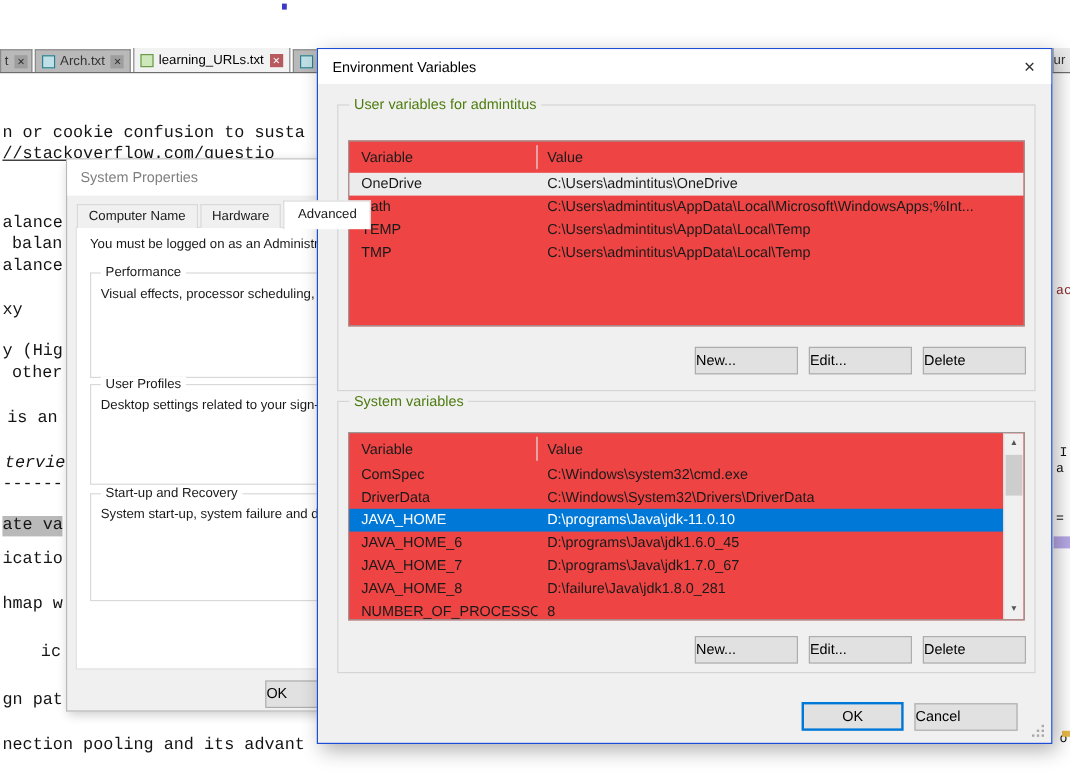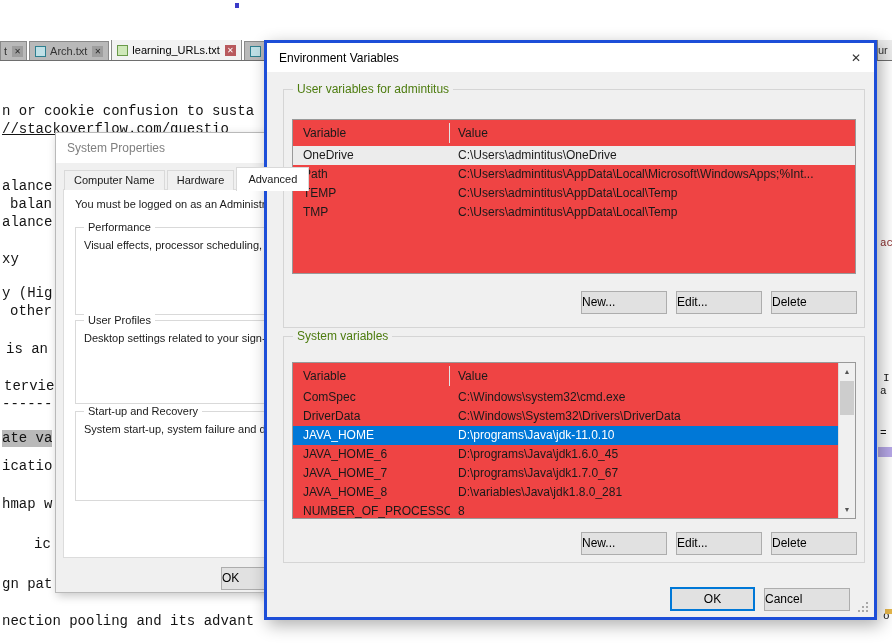--- a/index.html
+++ b/index.html
@@ -51,21 +51,21 @@
   .sp-page { position:absolute; left:7px; top:56px; width:385px; height:369px; background:#fff;
     border:1px solid #dcdcdc; }
   .sp-notice { position:absolute; left:11px; top:8px; font-size:11px; color:#1a1a1a; white-space:nowrap; overflow:hidden; width:370px; }
   .sp-group { position:absolute; left:11px; width:362px; border:1px solid #d9d9d9; }
   .sp-group > .glabel { position:absolute; top:-7px; left:8px; background:#fff; padding:0 4px; font-size:11px; color:#1a1a1a; }
   .sp-group > .gtext { position:absolute; left:8px; top:11px; font-size:11px; color:#1a1a1a; white-space:nowrap; overflow:hidden; width:345px; }
   .sp-ok { position:absolute; left:165px; top:434px; }
 
   
   .env { position:absolute; left:264px; top:40px; width:613px; height:580px; background:#f0f0f0;
-    border:3px solid #1d4ed8; box-shadow:4px 5px 16px rgba(0,0,0,0.32); }
+    border:1px solid #1d4ed8; box-shadow:4px 5px 16px rgba(0,0,0,0.32); }
   .env-title { height:29px; background:#fff; font-size:12px; color:#000; padding:8px 0 0 12px; }
   .env-close { position:absolute; top:7px; right:9px; width:18px; height:16px; font-size:12px;
     color:#333; text-align:center; line-height:16px; }
   .vgroup-user { left:16px; top:46px; width:582px; height:239px; }
   .vgroup-sys  { left:16px; top:293px; width:582px; height:227px; }
   .vtable { position:absolute; background:#ef4444; border:1px solid #999; overflow:hidden; }
   .vt-user { left:8px; top:29px; width:564px; height:155px; }
   .vt-sys  { left:8px; top:25px; width:564px; height:157px; }
   .thead { display:flex; height:26px; font-size:12px; color:#1a1a1a; align-items:center; }
   .hc1 { width:157px; padding-left:10px; border-right:1px solid #e2e2e2; height:20px; line-height:20px; }
@@ -123,21 +123,21 @@
     <div id="elines">
         <div class="eline " style="left: 2px; top: 103px;">n or cookie confusion to susta</div>
         <div class="eline url" style="left: 2px; top: 121px;">//stackoverflow.com/questio</div>
         <div class="eline " style="left: 2px; top: 178px;">alance</div>
         <div class="eline " style="left: 10px; top: 196px;">balan</div>
         <div class="eline " style="left: 2px; top: 214px;">alance</div>
         <div class="eline " style="left: 2px; top: 251px;">xy</div>
         <div class="eline " style="left: 2px; top: 285px;">y (Hig</div>
         <div class="eline " style="left: 10px; top: 303px;">other</div>
         <div class="eline " style="left: 6px; top: 341px;">is an</div>
-        <div class="eline " style="left: 4px; top: 378px;">tervie</div>
+        <div class="eline " style="left: 4px; top: 378px; font-style: italic;">tervie</div>
         <div class="eline " style="left: 2px; top: 396px;">------</div>
         <div class="eline hlsel" style="left: 2px; top: 430px;">ate va</div>
         <div class="eline " style="left: 2px; top: 458px;">icatio</div>
         <div class="eline " style="left: 2px; top: 496px;">hmap w</div>
         <div class="eline " style="left: 2px; top: 536px; margin-left: 32px;">ic usa</div>
         <div class="eline " style="left: 2px; top: 576px;">gn pat</div>
         <div class="eline " style="left: 2px; top: 613px;">nection pooling and its advant</div>
         <div class="eline frag frag-red" style="left: 880px; top: 237px;">ac</div>
         <div class="eline frag" style="left: 883px; top: 372px;">I</div>
         <div class="eline frag" style="left: 880px; top: 385px;">a</div>
@@ -233,21 +233,21 @@
             <div class="trow">
               <div class="c1">JAVA_HOME_6</div>
               <div class="c2">D:\programs\Java\jdk1.6.0_45</div>
             </div>
             <div class="trow">
               <div class="c1">JAVA_HOME_7</div>
               <div class="c2">D:\programs\Java\jdk1.7.0_67</div>
             </div>
             <div class="trow">
               <div class="c1">JAVA_HOME_8</div>
-              <div class="c2">D:\variables\Java\jdk1.8.0_281</div>
+              <div class="c2">D:\failure\Java\jdk1.8.0_281</div>
             </div>
             <div class="trow">
               <div class="c1">NUMBER_OF_PROCESSORS</div>
               <div class="c2">8</div>
             </div>
           </div>
         <div class="sbar">
           <div class="sarrow up">▲</div>
           <div class="sthumb"></div>
           <div class="sarrow down">▼</div>

